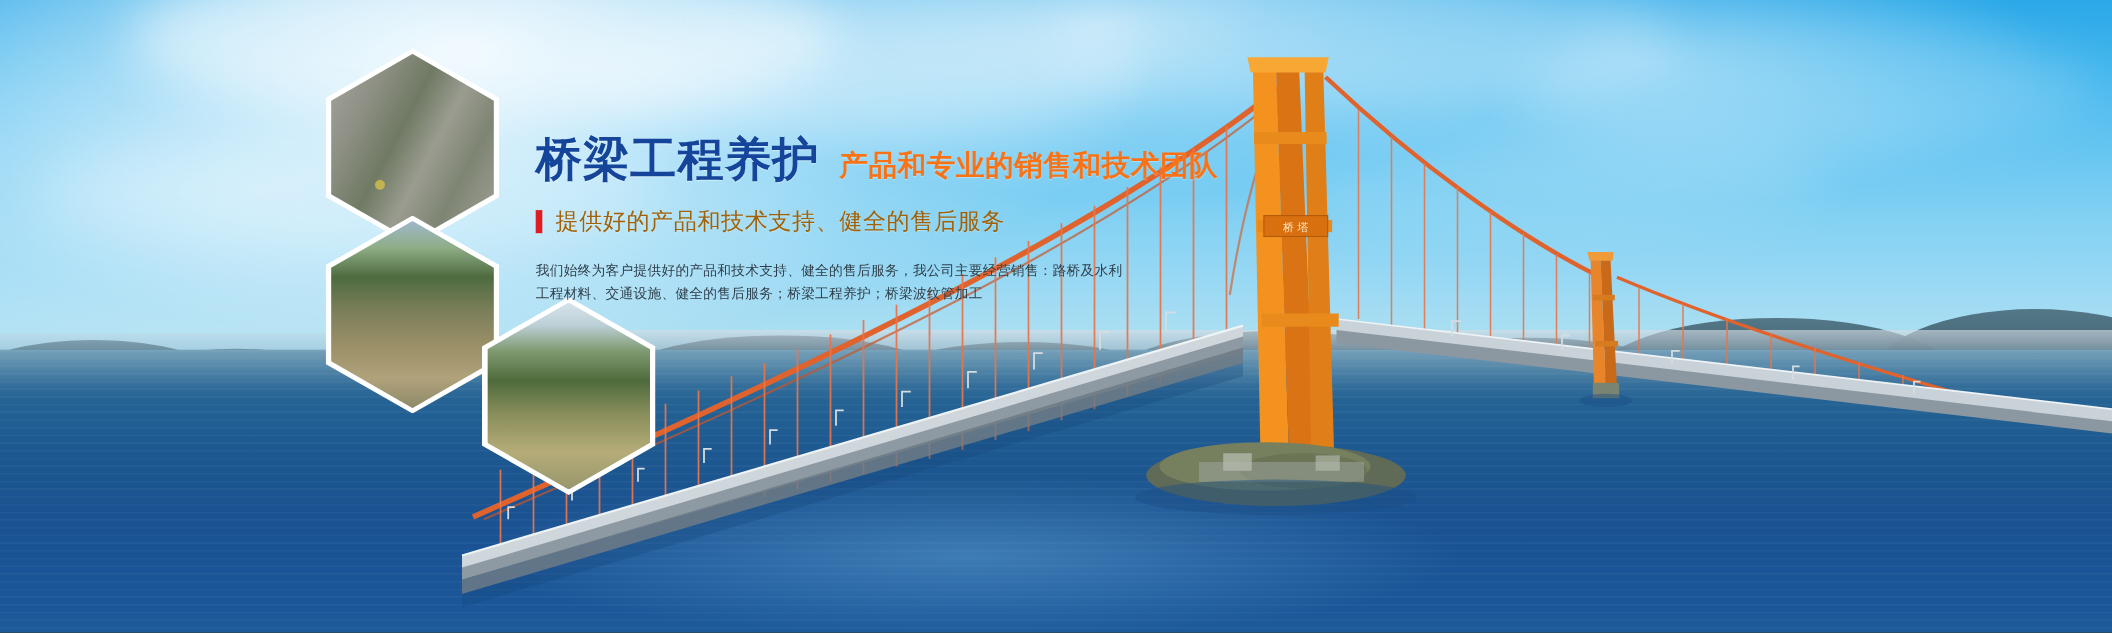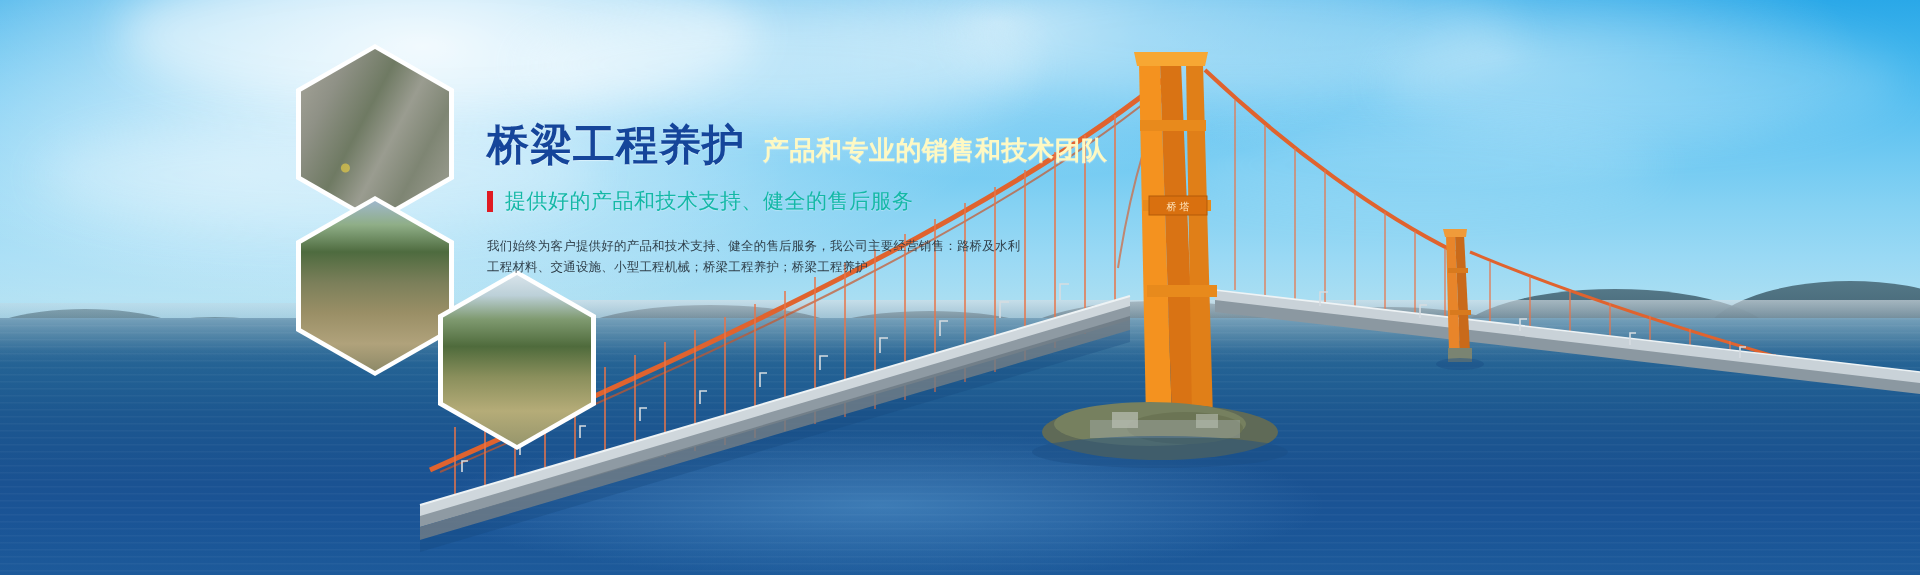--- a/index.html
+++ b/index.html
@@ -182,41 +182,41 @@
   .headline-main {
     font-size: 42px;
     font-weight: bold;
     color: #15459a;
     letter-spacing: 1px;
     text-shadow: 0 1px 1px rgba(255,255,255,.45);
   }
   .headline-sub {
     font-size: 26px;
     font-weight: bold;
-    color: #fef9c3;
+    color: #f97316;
     margin-left: 18px;
     letter-spacing: .5px;
     text-shadow: 0 1px 1px rgba(255,255,255,.35);
     text-align: right;
   }
   .subline {
     display: flex;
     align-items: center;
     margin-top: 21px;
   }
   .red-bar {
     width: 6px;
     height: 21px;
     background: #e01b23;
     margin-right: 12px;
     flex: none;
   }
   .subline-text {
     font-size: 21px;
-    color: #14b8a6;
+    color: #a16207;
     letter-spacing: .5px;
     white-space: nowrap;
     text-shadow: 0 1px 1px rgba(255,255,255,.3);
   }
   .body-copy {
     margin-top: 21px;
     font-size: 12.5px;
     line-height: 21px;
     color: #2f3f4a;
     max-width: 360px;
@@ -403,18 +403,18 @@
       <span class="headline-sub">产品和专业的销售和技术团队</span>
     </div>
 
     <div class="subline">
       <span class="red-bar"></span>
       <span class="subline-text">提供好的产品和技术支持、健全的售后服务</span>
     </div>
 
     <div class="body-copy">
       <div>我们始终为客户提供好的产品和技术支持、健全的售后服务，我公司主要经营销售：路桥及水利</div>
-      <div>工程材料、交通设施、小型工程机械；桥梁工程养护；桥梁工程养护</div>
+      <div>工程材料、交通设施、健全的售后服务；桥梁工程养护；桥梁波纹管加工</div>
     </div>
 
   </div>
 
 </div>
 
 </body></html>

